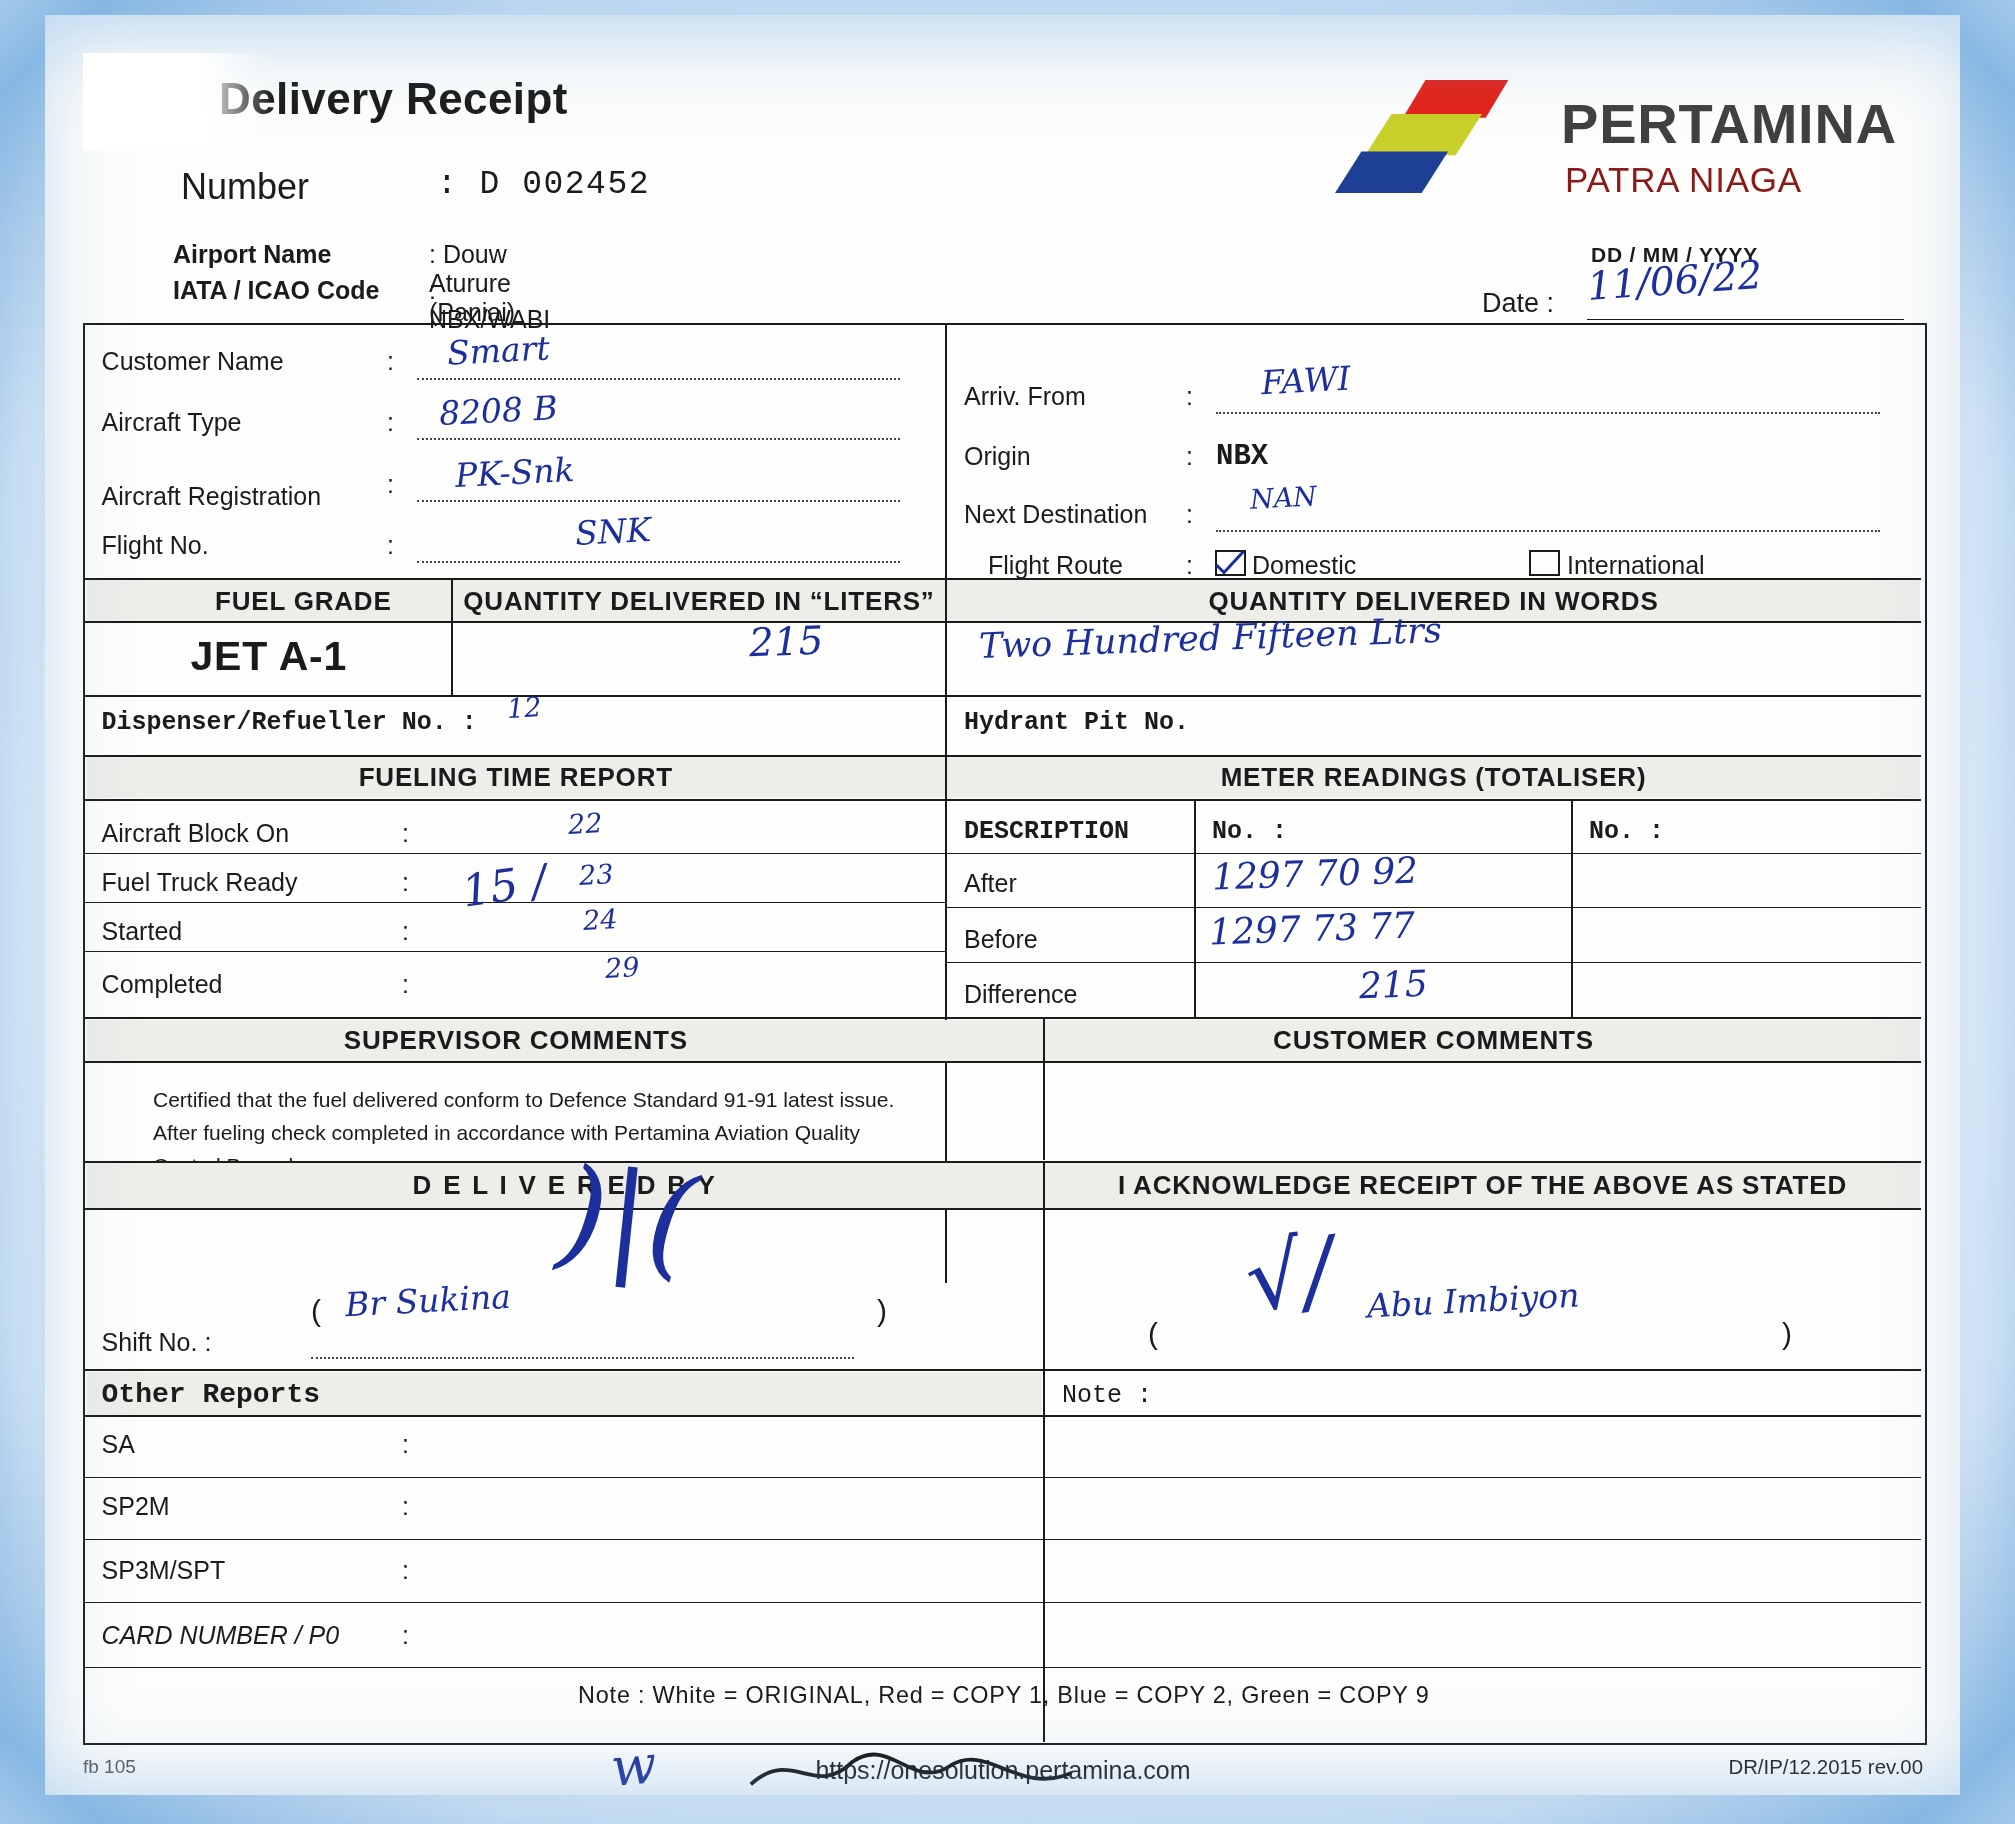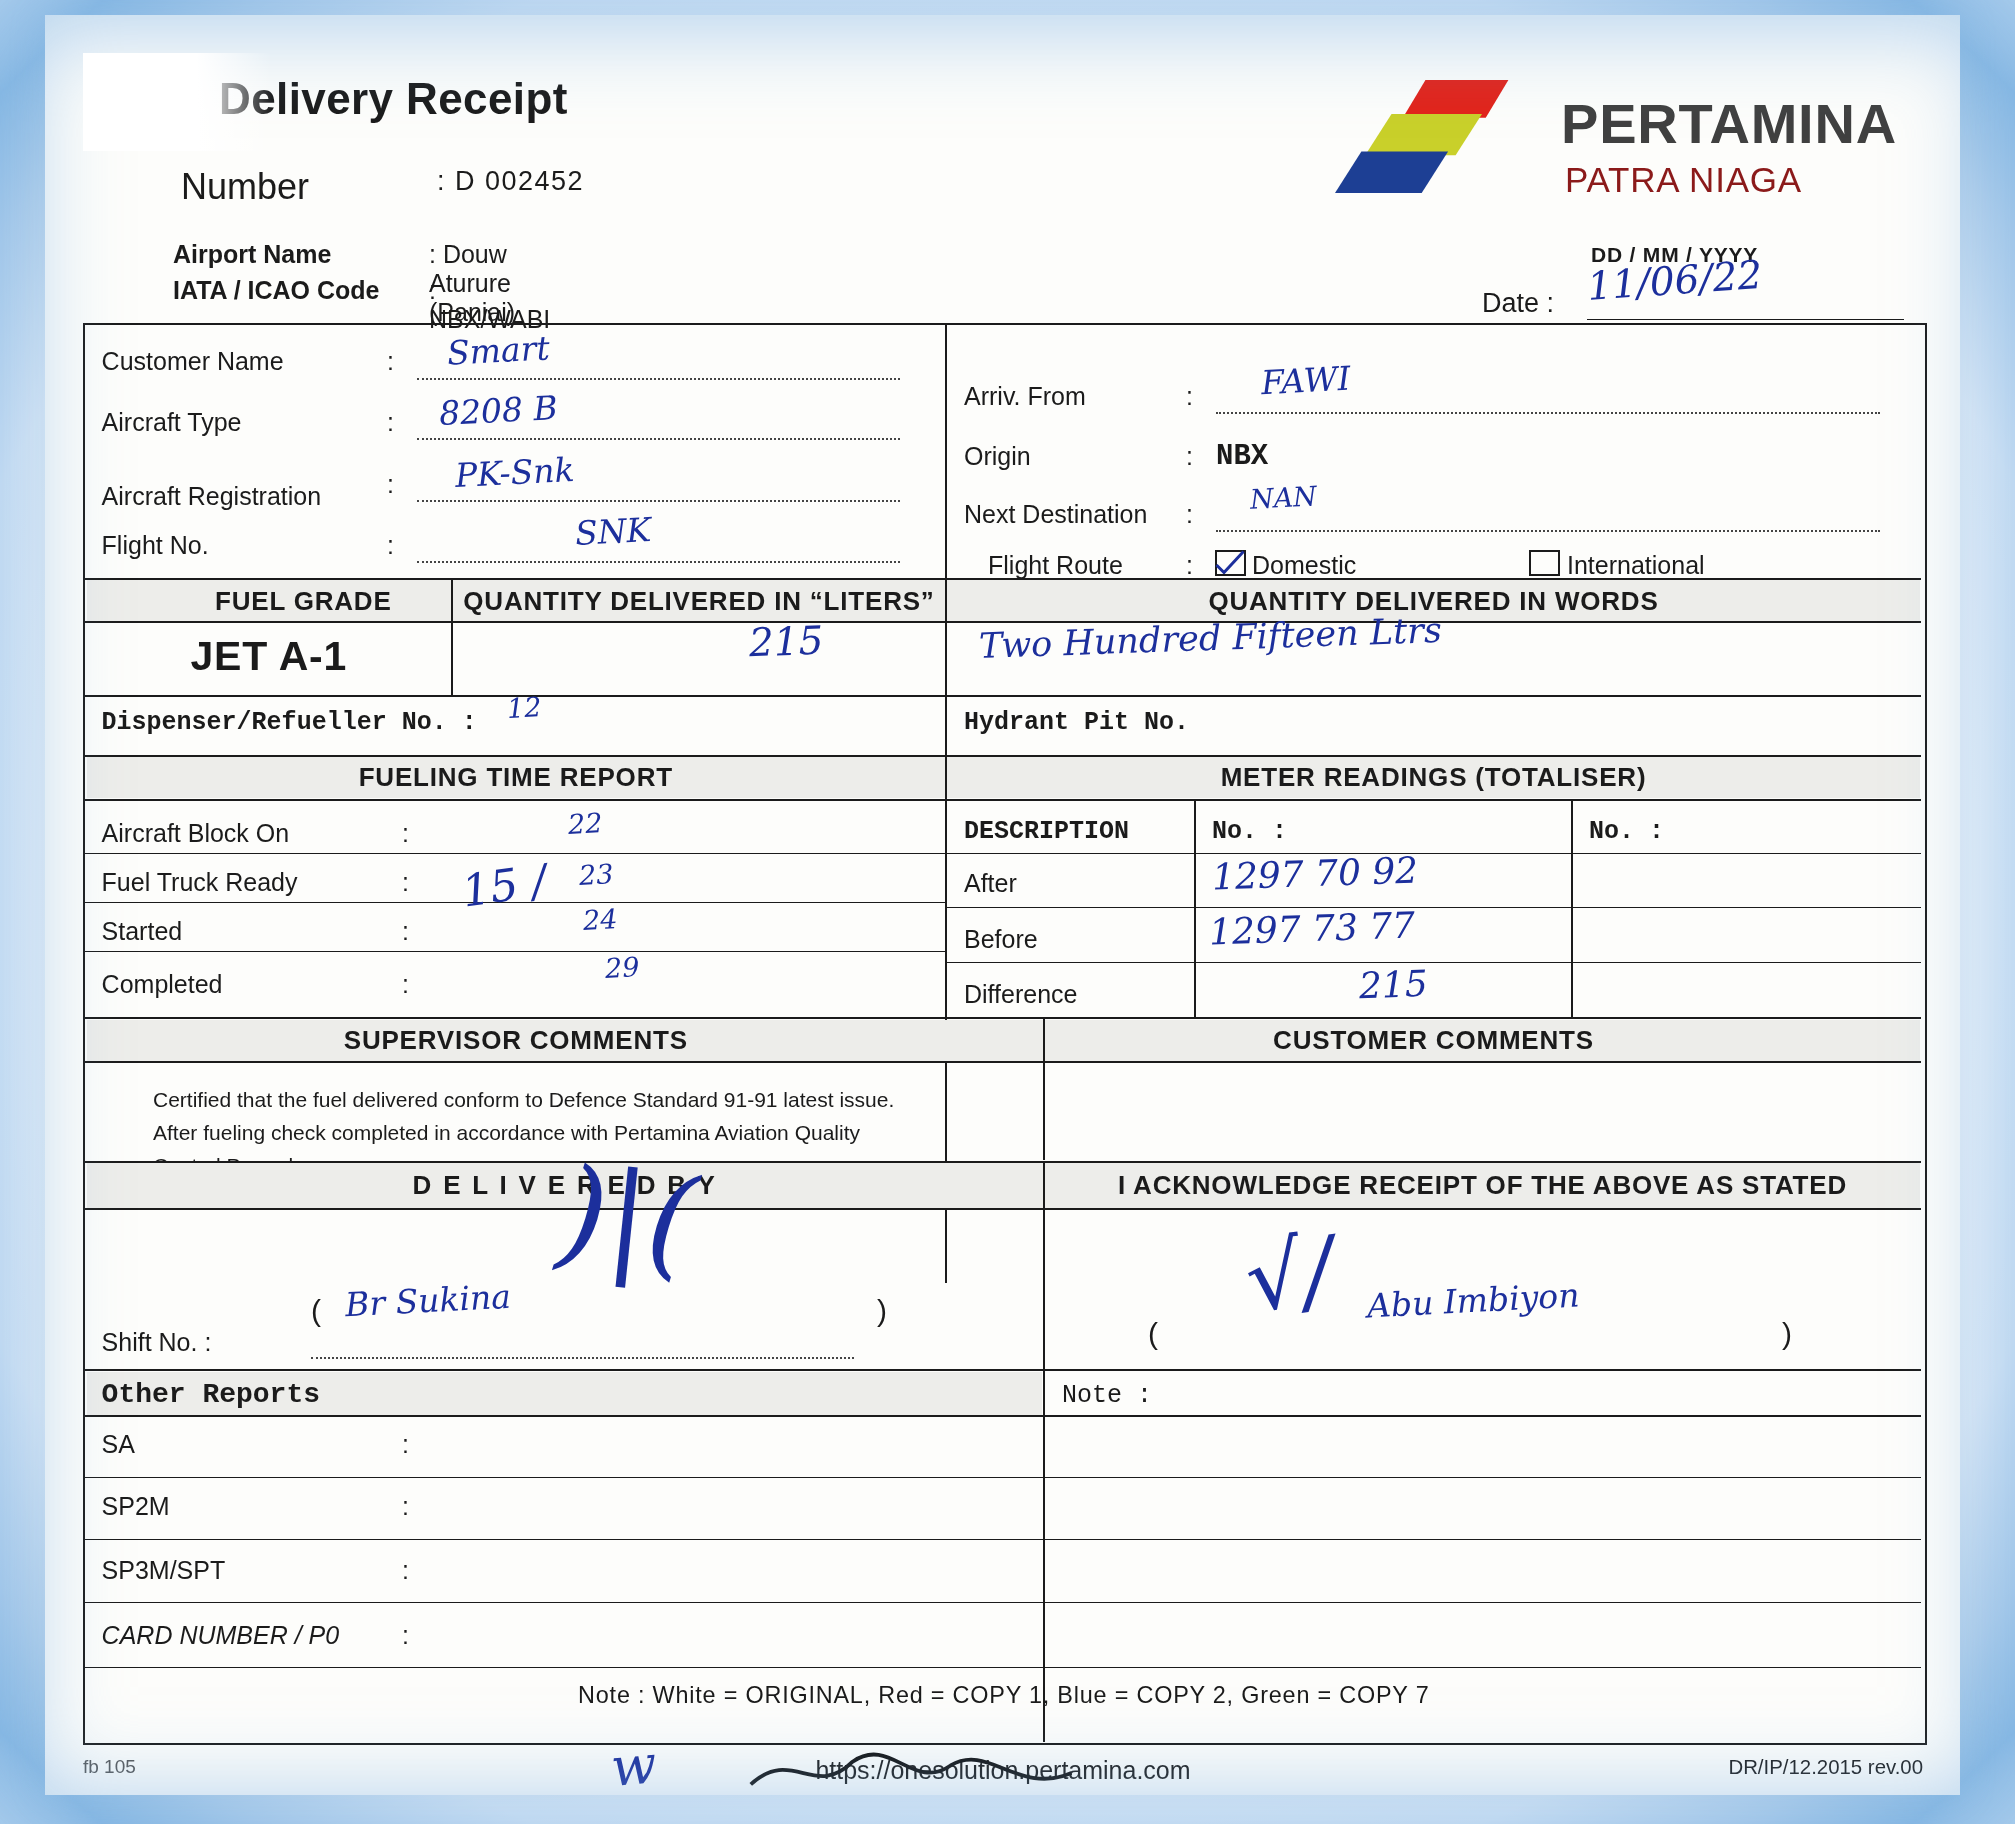--- a/index.html
+++ b/index.html
@@ -69,22 +69,23 @@
   .num-label {
     position: absolute;
     left: 98px;
     top: 128px;
     font-size: 36px;
   }
   .num-colon {
     position: absolute;
     left: 354px;
     top: 128px;
-    font-size: 27px;
+    font-size: 33px;
     letter-spacing: 1.5px;
+    font-family: Liberation Mono, monospace;
   }
 
   .logo {
     position: absolute;
     left: 1252px;
     top: 38px;
     width: 558px;
     height: 143px;
   }
   .logo-mark { position: absolute; left: 0; top: 0; width: 196px; height: 121px; }
@@ -451,21 +452,21 @@
       <div class="hline thin" style="left:0px; top:1214px; width:1836px;"></div>
 
       <div class="lbl" style="left:16.6px; top:1231px;">SP3M/SPT</div>
       <div class="lbl" style="left:317px; top:1231px;">:</div>
       <div class="hline thin" style="left:0px; top:1277px; width:1836px;"></div>
 
       <div class="lbl" style="left:16.6px; top:1296px; font-style:italic;">CARD NUMBER / P0</div>
       <div class="lbl" style="left:317px; top:1296px;">:</div>
       <div class="hline thin" style="left:0px; top:1342px; width:1836px;"></div>
 
-      <div class="ctr" style="left:2.3px; top:1357px; width:1833px; font-weight:normal; font-size:23.4px;">Note :    White = ORIGINAL,  Red = COPY 1,   Blue = COPY 2,   Green = COPY 7</div>
+      <div class="ctr" style="left:2.3px; top:1357px; width:1833px; font-weight:normal; font-size:23.4px;">Note :    White = ORIGINAL,  Red = COPY 1,   Blue = COPY 2,   Green = COPY 9</div>
     </div>
 
     <div class="url">https://onesolution.pertamina.com</div>
     <div class="rev">DR/IP/12.2015 rev.00</div>
     <div class="code-left">fb 105</div>
 
     <div class="sig" style="left:528px; top:1697px; font-size:53px; transform:rotate(-5deg);">w</div>
     <svg style="position:absolute; left:664px; top:1701px;" width="347" height="68" viewBox="0 0 460 90">
       <path d="M5 60 C 60 10, 90 80, 140 30 C 190 -5, 220 70, 270 35 C 320 5, 360 75, 430 45" stroke="#111" stroke-width="5" fill="none"></path>
     </svg>

